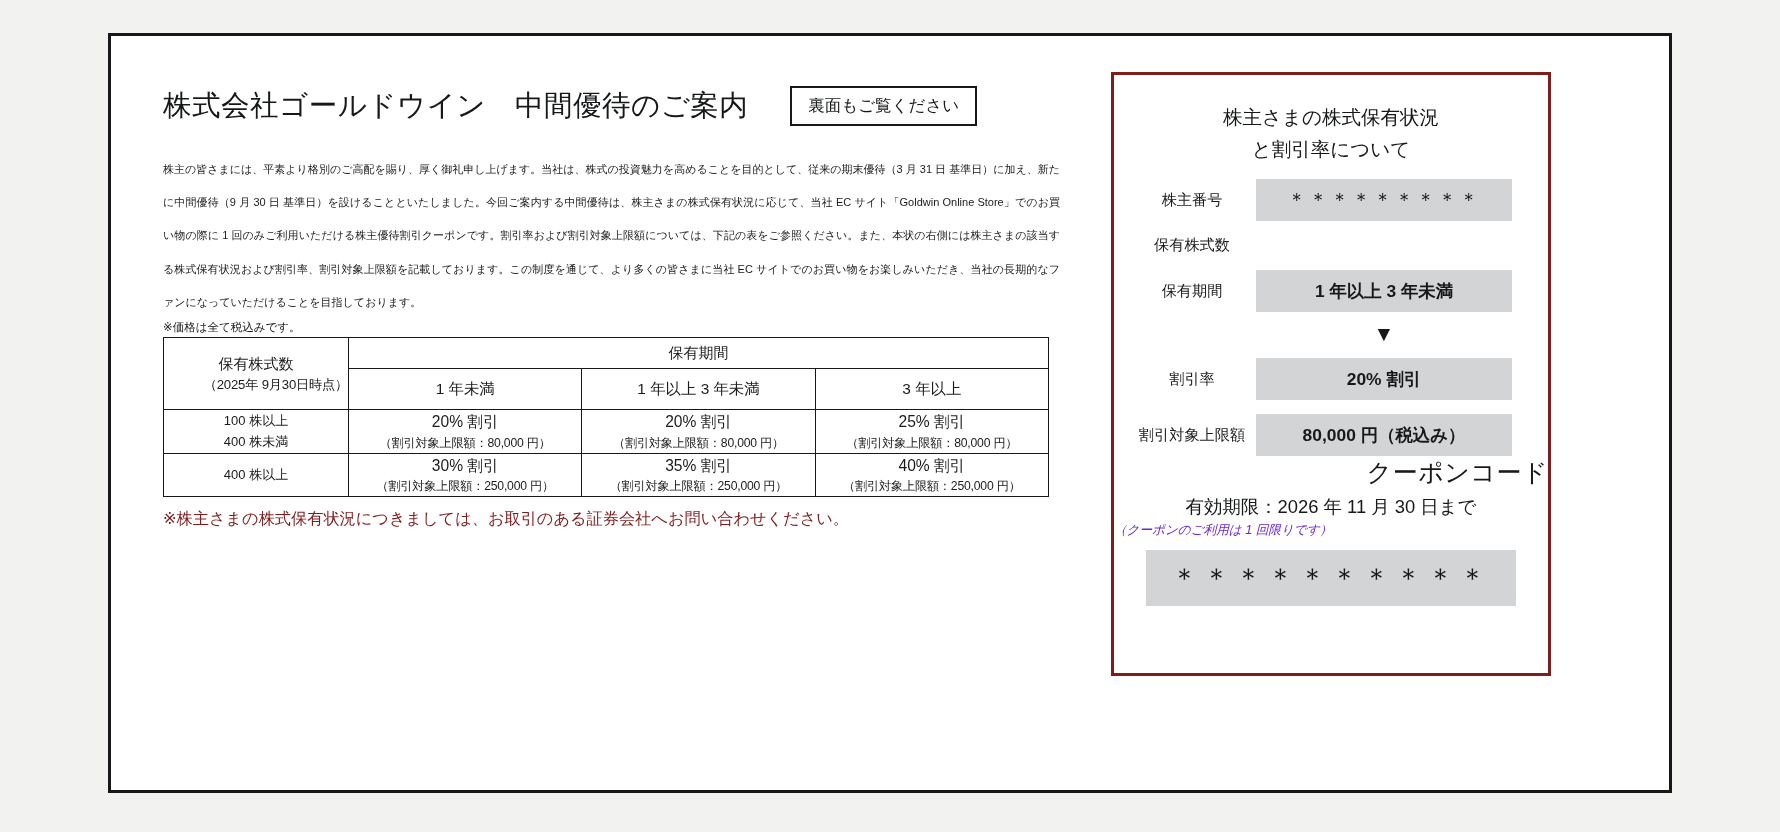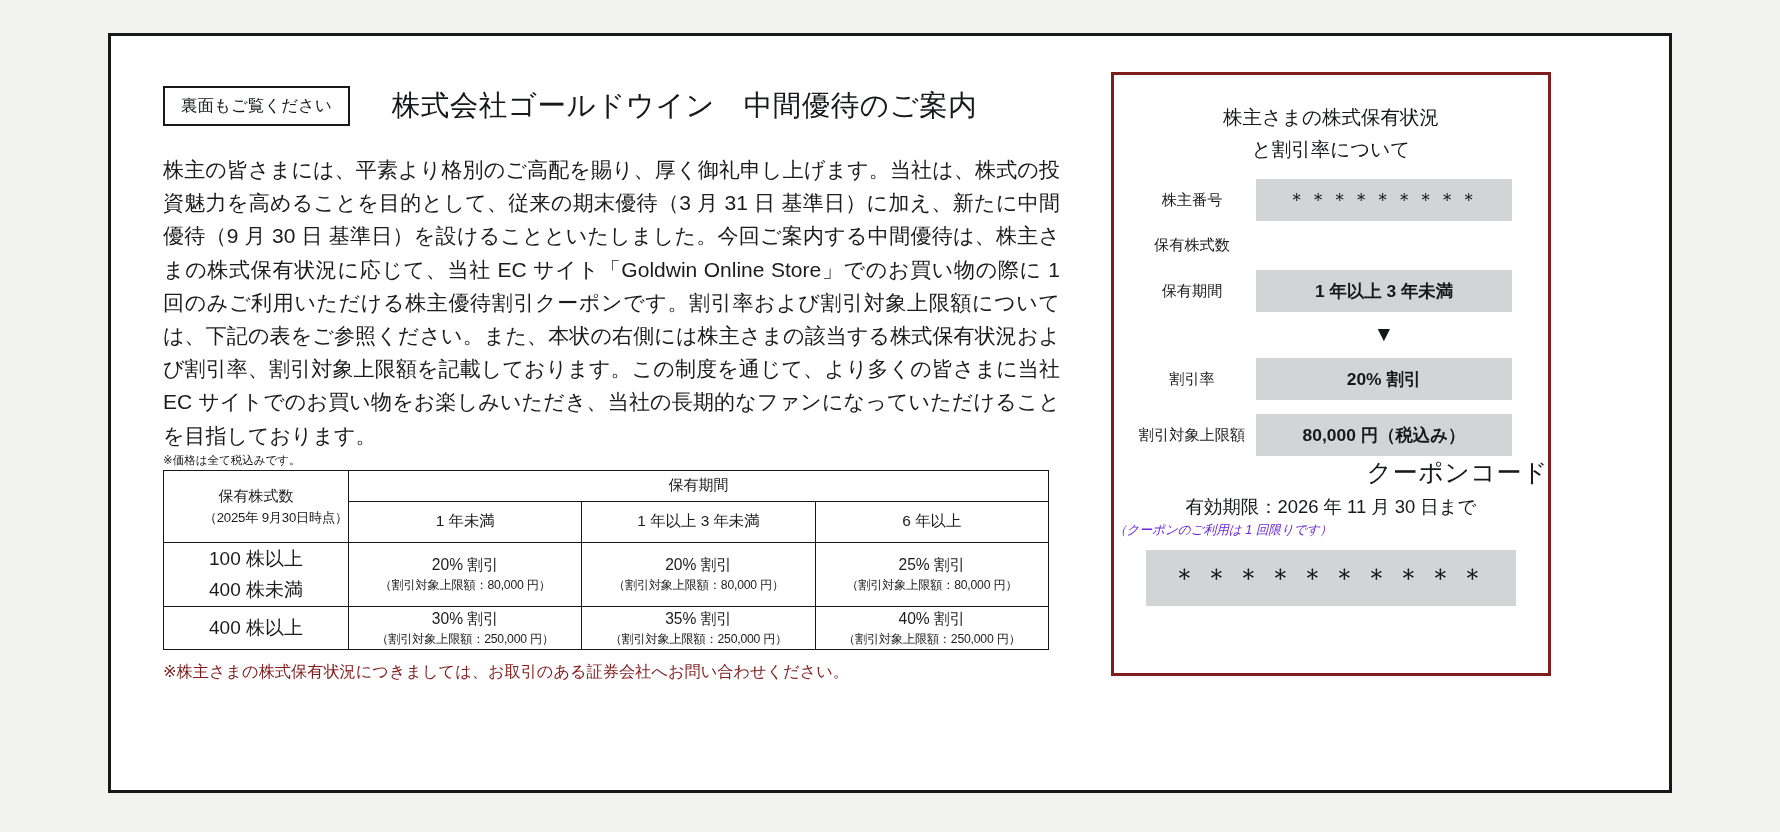--- a/index.html
+++ b/index.html
@@ -52,21 +52,21 @@
     padding: 9px 16px 10px;
     font-size: 16.5px;
     white-space: nowrap;
     line-height: 1;
     color: #16181a;
   }
 
   #body-copy {
     margin-top: 21px;
     width: 897px;
-    font-size: 21px;
+    font-size: 11px;
     line-height: 33.2px;
     text-align: justify;
     text-justify: inter-character;
     color: #1b1b1b;
   }
 
   #tax-note {
     margin-top: 1px;
     text-align: left;
     font-size: 11.5px;
@@ -105,21 +105,21 @@
     font-size: 13.2px;
     letter-spacing: -0.2px;
     text-align: right;
   }
   .th-range {
     height: 40px;
     font-size: 15.4px;
   }
 
   .cell-shares {
-    font-size: 19px;
+    font-size: 13px;
     line-height: 1.65;
     padding: 12px 0;
   }
   .cell-rate {
     padding: 11px 0 13px;
   }
   .cell-rate .rate {
     font-size: 15.6px;
     display: block;
     line-height: 1.5;
@@ -229,41 +229,41 @@
   }
 </style>
 </head>
 <body>
 
 <div id="sheet">
 
   <div id="left-col">
 
     <div id="doc-title-row">
+      <div id="doc-title">株式会社ゴールドウイン　中間優待のご案内</div>
       <div id="backside-note">裏面もご覧ください</div>
-      <div id="doc-title">株式会社ゴールドウイン　中間優待のご案内</div>
     </div>
 
     <div id="body-copy">株主の皆さまには、平素より格別のご高配を賜り、厚く御礼申し上げます。当社は、株式の投資魅力を高めることを目的として、従来の期末優待（3 月 31 日 基準日）に加え、新たに中間優待（9 月 30 日 基準日）を設けることといたしました。今回ご案内する中間優待は、株主さまの株式保有状況に応じて、当社 EC サイト「Goldwin Online Store」でのお買い物の際に 1 回のみご利用いただける株主優待割引クーポンです。割引率および割引対象上限額については、下記の表をご参照ください。また、本状の右側には株主さまの該当する株式保有状況および割引率、割引対象上限額を記載しております。この制度を通じて、より多くの皆さまに当社 EC サイトでのお買い物をお楽しみいただき、当社の長期的なファンになっていただけることを目指しております。</div>
 
     <div id="tax-note">※価格は全て税込みです。</div>
 
     <table id="benefit-table">
       <tbody>
         <tr>
           <td class="col-shares th-shares" rowspan="2">
             <div>保有株式数</div>
             <div class="sub">（2025年 9月30日時点）</div>
           </td>
           <td class="th-period" colspan="3">保有期間</td>
         </tr>
         <tr>
           <td class="th-range">1 年未満</td>
           <td class="th-range">1 年以上 3 年未満</td>
-          <td class="th-range">6 年以上</td>
+          <td class="th-range">3 年以上</td>
         </tr>
 
         <tr>
           <td class="col-shares cell-shares">
             <div>100 株以上</div>
             <div>400 株未満</div>
           </td>
           <td class="cell-rate">
             <span class="rate">20% 割引</span>
             <span class="cap">（割引対象上限額：80,000 円）</span>

